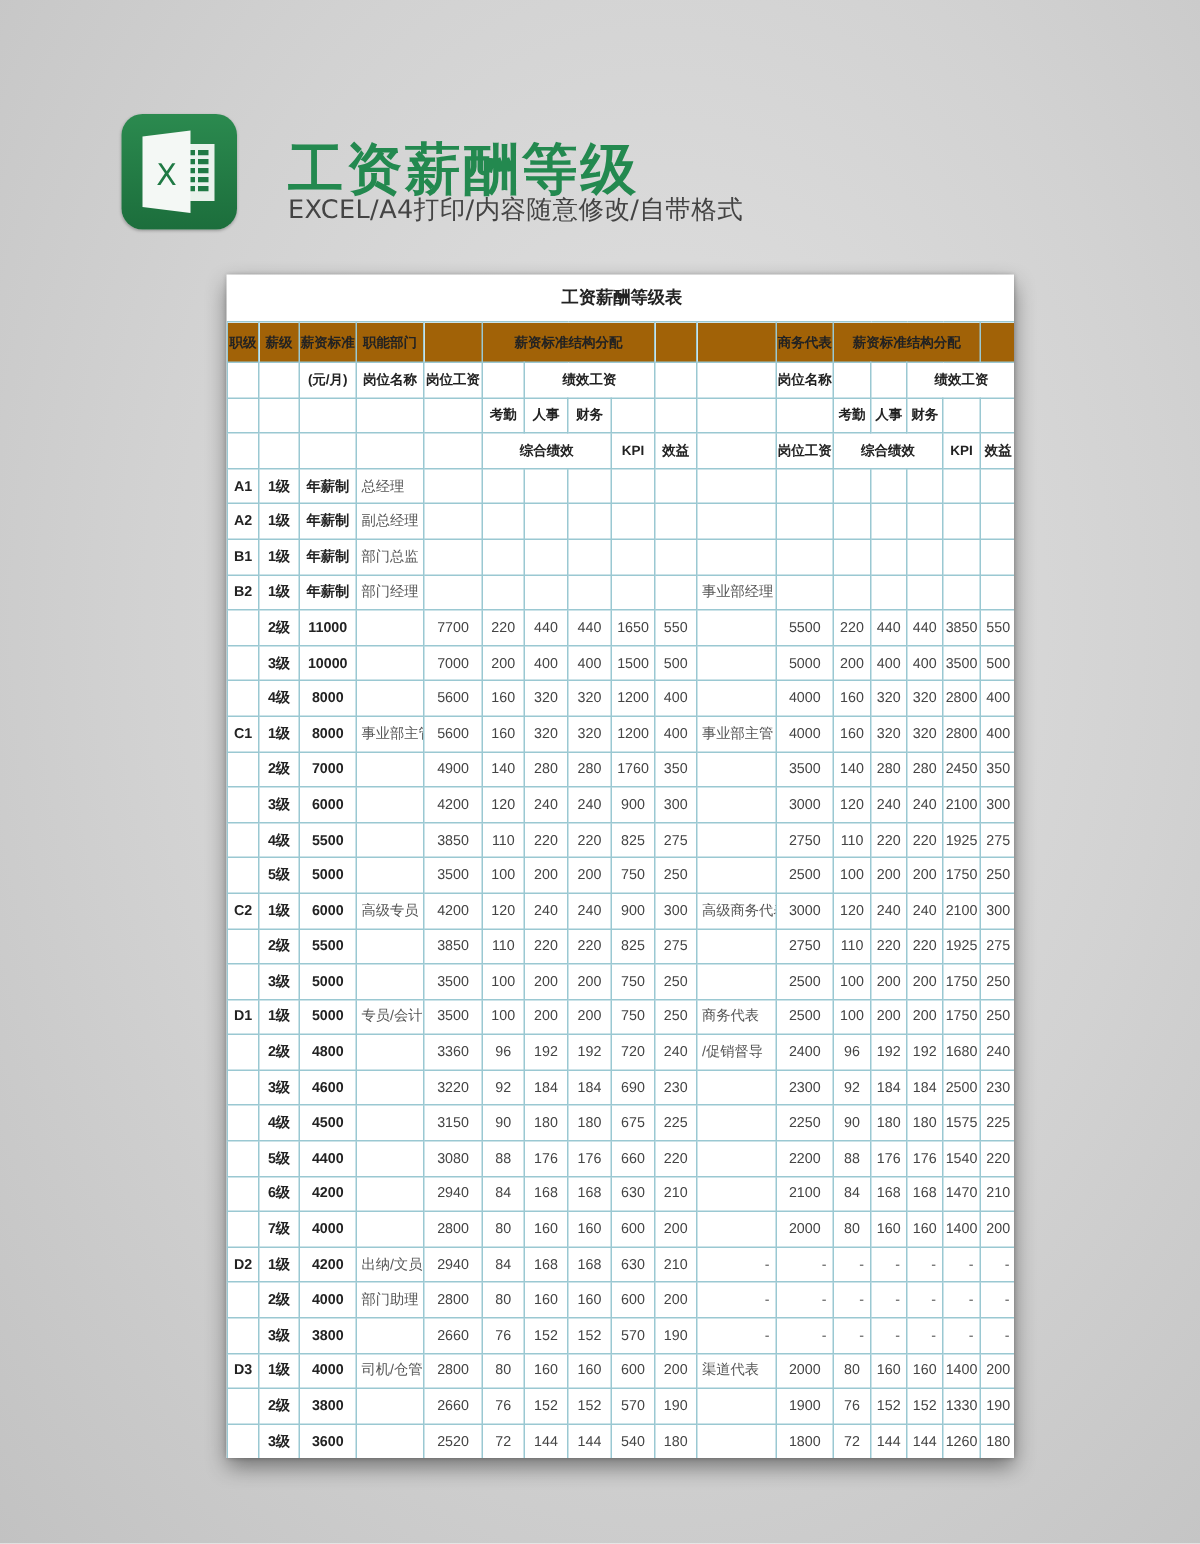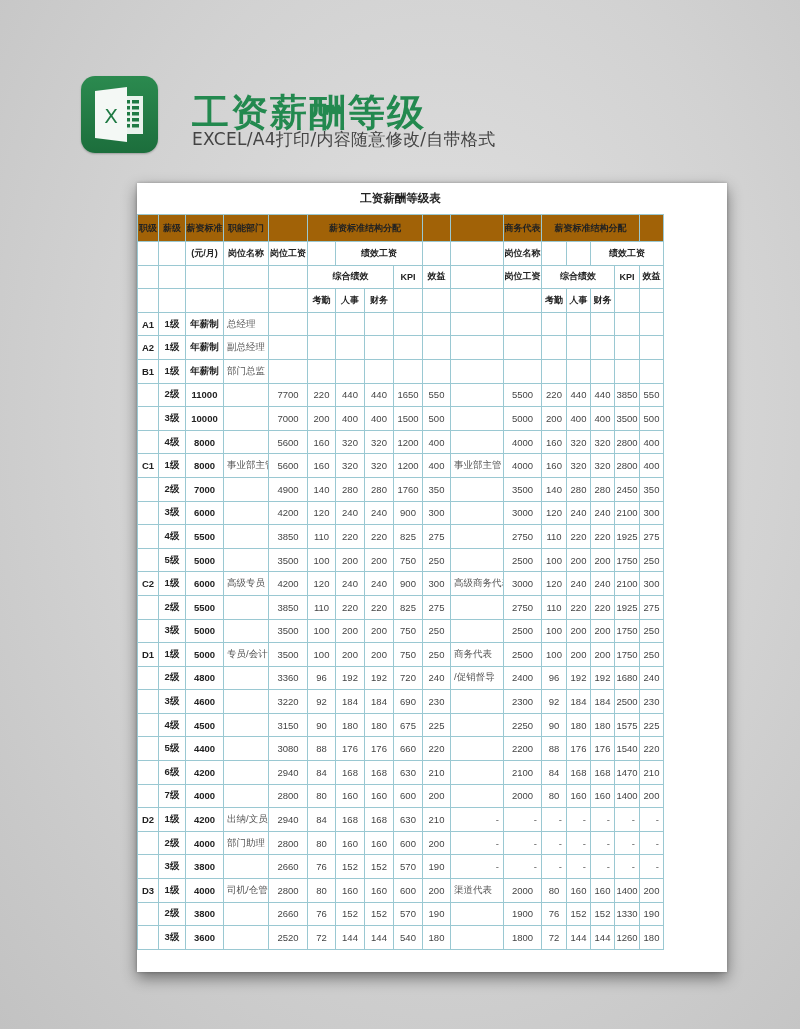--- a/index.html
+++ b/index.html
@@ -4,21 +4,21 @@
 <style>
   html,body{margin:0;padding:0;}
   body{width:800px;height:1029px;overflow:hidden;position:relative;
     background:radial-gradient(ellipse at 55% 40%, #e2e2e2 0%, #d2d2d2 55%, #c2c2c2 100%);
     font-family:"DejaVu Sans","Liberation Sans",sans-serif;}
   .logo{position:absolute;left:81px;top:76px;width:77px;height:77px;border-radius:14px;
     background:linear-gradient(#2b8a4f,#1c6e3c);box-shadow:0 1px 2px rgba(0,0,0,.25);}
   .logo svg{position:absolute;left:0;top:0;}
   .big-title{position:absolute;left:192px;top:88px;font-size:37px;font-weight:bold;color:#23894f;letter-spacing:2px;}
   .sub-title{position:absolute;left:192px;top:128px;font-size:17px;color:#444;letter-spacing:0.3px;}
-  .sheet{position:absolute;left:137px;top:183px;width:590px;height:789px;background:#fff;
+  .sheet{position:absolute;left:151px;top:183px;width:525px;height:789px;background:#fff;
     box-shadow:0 6px 14px rgba(0,0,0,.45),0 0 3px rgba(0,0,0,.25);overflow:hidden;}
   table{border-collapse:collapse;table-layout:fixed;width:526px;font-size:9.5px;color:#222;}
   td{border:1px solid #9ac8d2;padding:0;height:22.6px;text-align:center;white-space:nowrap;overflow:hidden;
      font-family:"Liberation Sans","DejaVu Sans",sans-serif;}
   tr.title td{border:none;height:31px;font-weight:bold;font-size:11.5px;border-bottom:1px solid #9ac8d2;}
   tr.hdr td{background:#a16207;font-weight:bold;font-size:9px;height:26px;}
   tr.sub td{font-weight:bold;font-size:9px;margin-left:40px;}
   td.b{font-weight:bold;}
   td.l{text-align:left;padding-left:3px;color:#555;}
   td.r{text-align:right;padding-right:4px;color:#555;}
@@ -101,48 +101,48 @@
       <td></td>
       <td></td>
       <td colspan="3">绩效工资</td>
     </tr>
     <tr class="sub">
       <td></td>
           <td></td>
           <td></td>
           <td></td>
           <td></td>
+      <td>考勤</td>
+      <td>人事</td>
+      <td>财务</td>
+      <td></td>
+          <td></td>
+          <td></td>
+          <td></td>
+      <td>考勤</td>
+      <td>人事</td>
+      <td>财务</td>
+      <td></td>
+          <td></td>
+    </tr>
+    <tr class="sub">
+      <td></td>
+          <td></td>
+          <td></td>
+          <td></td>
+          <td></td>
       <td colspan="3">综合绩效</td>
       <td>KPI</td>
       <td>效益</td>
       <td></td>
       <td>岗位工资</td>
       <td colspan="3">综合绩效</td>
       <td>KPI</td>
       <td>效益</td>
     </tr>
-    <tr class="sub">
-      <td></td>
-          <td></td>
-          <td></td>
-          <td></td>
-          <td></td>
-      <td>考勤</td>
-      <td>人事</td>
-      <td>财务</td>
-      <td></td>
-          <td></td>
-          <td></td>
-          <td></td>
-      <td>考勤</td>
-      <td>人事</td>
-      <td>财务</td>
-      <td></td>
-          <td></td>
-    </tr>
     </tbody>
       <tbody id="rows">
         <tr>
           <td class="b">A1</td>
           <td class="b">1级</td>
           <td class="b">年薪制</td>
           <td class="l">总经理</td>
           <td class="n"></td>
           <td class="n"></td>
           <td class="n"></td>
@@ -181,20 +181,39 @@
           <td class="b">1级</td>
           <td class="b">年薪制</td>
           <td class="l">部门总监</td>
           <td class="n"></td>
           <td class="n"></td>
           <td class="n"></td>
           <td class="n"></td>
           <td class="n"></td>
           <td class="n"></td>
           <td class="l"></td>
+          <td class="n"></td>
+          <td class="n"></td>
+          <td class="n"></td>
+          <td class="n"></td>
+          <td class="n"></td>
+          <td class="n"></td>
+        </tr>
+        <tr>
+          <td class="b">B2</td>
+          <td class="b">1级</td>
+          <td class="b">年薪制</td>
+          <td class="l">部门经理</td>
+          <td class="n"></td>
+          <td class="n"></td>
+          <td class="n"></td>
+          <td class="n"></td>
+          <td class="n"></td>
+          <td class="n"></td>
+          <td class="l">事业部经理</td>
           <td class="n"></td>
           <td class="n"></td>
           <td class="n"></td>
           <td class="n"></td>
           <td class="n"></td>
           <td class="n"></td>
         </tr>
         <tr>
           <td class="b"></td>
           <td class="b">2级</td>

